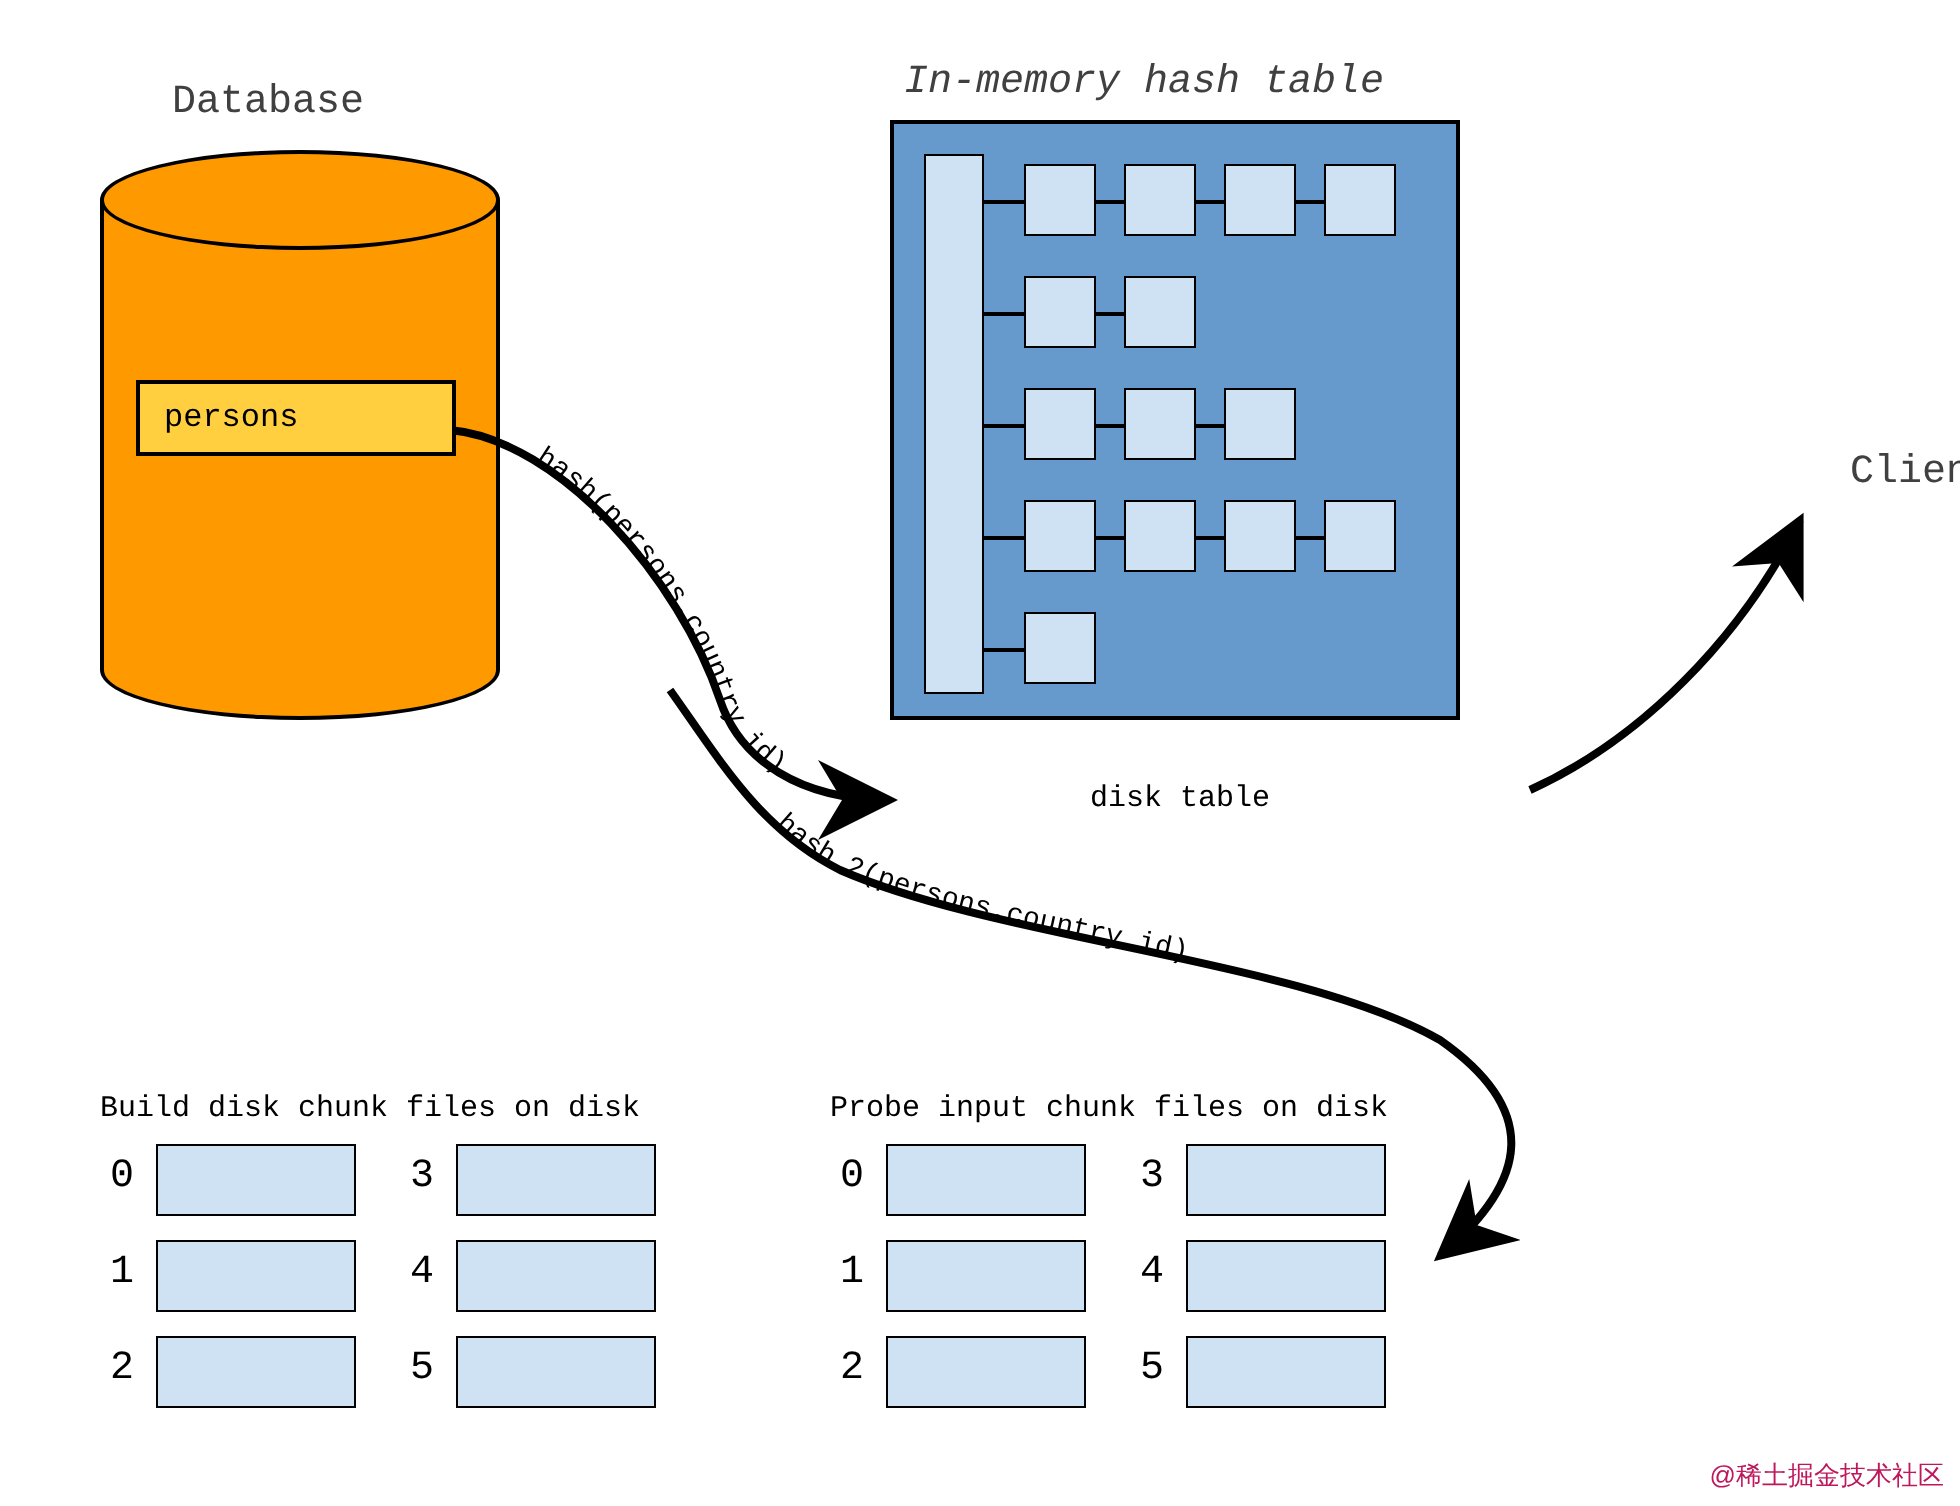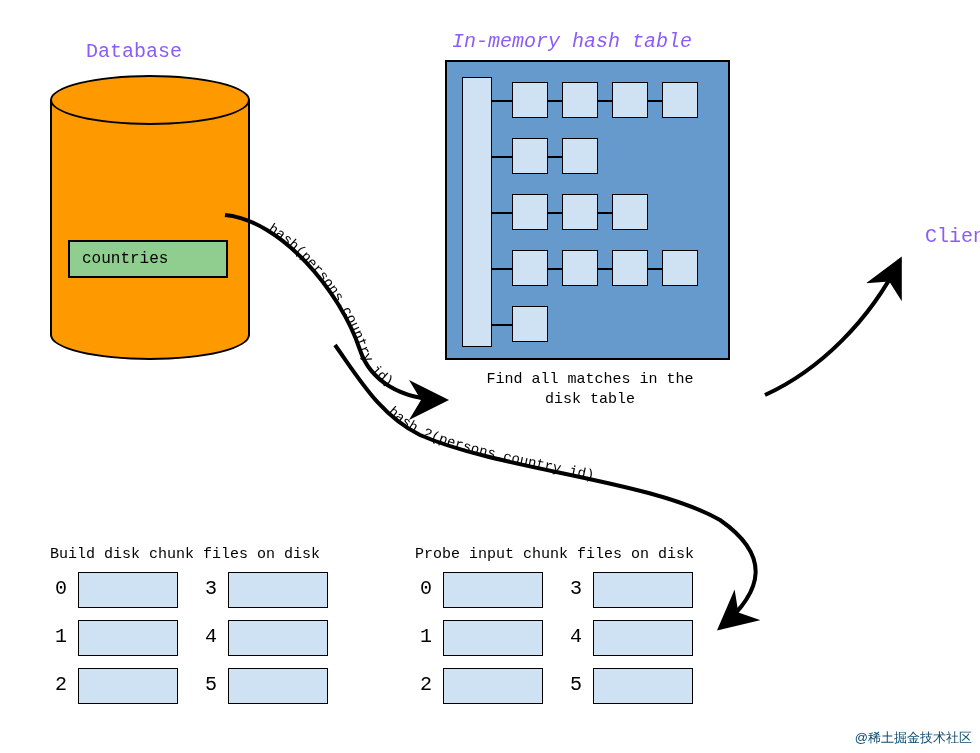--- a/index.html
+++ b/index.html
@@ -7,21 +7,21 @@
     width: 980px;
     height: 753px;
     background: #ffffff;
     position: relative;
     font-family: "Courier New", monospace;
     overflow: hidden;
   }
   .label {
     position: absolute;
     font-size: 20px;
-    color: #8b5cf6;
+    color: #404040;
     white-space: nowrap;
   }
   .small-label {
     position: absolute;
     font-size: 15px;
     color: #000;
     text-align: center;
     line-height: 1.3;
   }
   
@@ -116,40 +116,40 @@
     position: absolute;
     font-size: 20px;
     color: #000;
   }
   
   .watermark {
     position: absolute;
     right: 8px;
     bottom: 6px;
     font-size: 13px;
-    color: #0c4a6e;
+    color: #be185d;
     font-family: sans-serif;
   }
   svg.overlay {
     position: absolute;
     left: 0; top: 0;
     width: 980px; height: 753px;
     pointer-events: none;
   }
 </style>
 </head>
 <body>
 
 <div class="label" style="left:86px; top:40px;">Database</div>
 
 <div class="db-cylinder">
   <div class="db-bottom"></div>
   <div class="db-body"></div>
   <div class="db-top"></div>
-  <div class="db-table countries">countries</div>
+  <div class="db-table persons">persons</div>
 </div>
 
 <div class="label" style="left:452px; top:30px;font-style:italic;">In-memory hash table</div>
 
 <div class="hashbox">
   <div class="hash-column"></div>
 
   <div class="bucket-line" style="left:45px; top:38px; width:20px;"></div>
   <div class="bucket" style="left:65px; top:20px;"></div>
   <div class="bucket-line" style="left:101px; top:38px; width:14px;"></div>
@@ -178,21 +178,21 @@
   <div class="bucket-line" style="left:151px; top:206px; width:14px;"></div>
   <div class="bucket" style="left:165px; top:188px;"></div>
   <div class="bucket-line" style="left:201px; top:206px; width:14px;"></div>
   <div class="bucket" style="left:215px; top:188px;"></div>
 
   <div class="bucket-line" style="left:45px; top:262px; width:20px;"></div>
   <div class="bucket" style="left:65px; top:244px;"></div>
 </div>
 
 <div class="small-label" style="left:465px; top:370px; width:250px;">
-  <span>Find all matches in the</span><br>
+  <br>
   <span>disk table</span>
 </div>
 
 <div class="label" style="left:885px; top:225px;margin-left:40px;">Client</div>
 
 <div class="small-label" style="left:50px; top:545px; text-align:left;">Build disk chunk files on disk</div>
 
 <div class="small-label" style="left:415px; top:545px; text-align:center;">Probe input chunk files on disk</div>
 
 <div class="chunk-num" style="left:55px; top:577px;">0</div>

